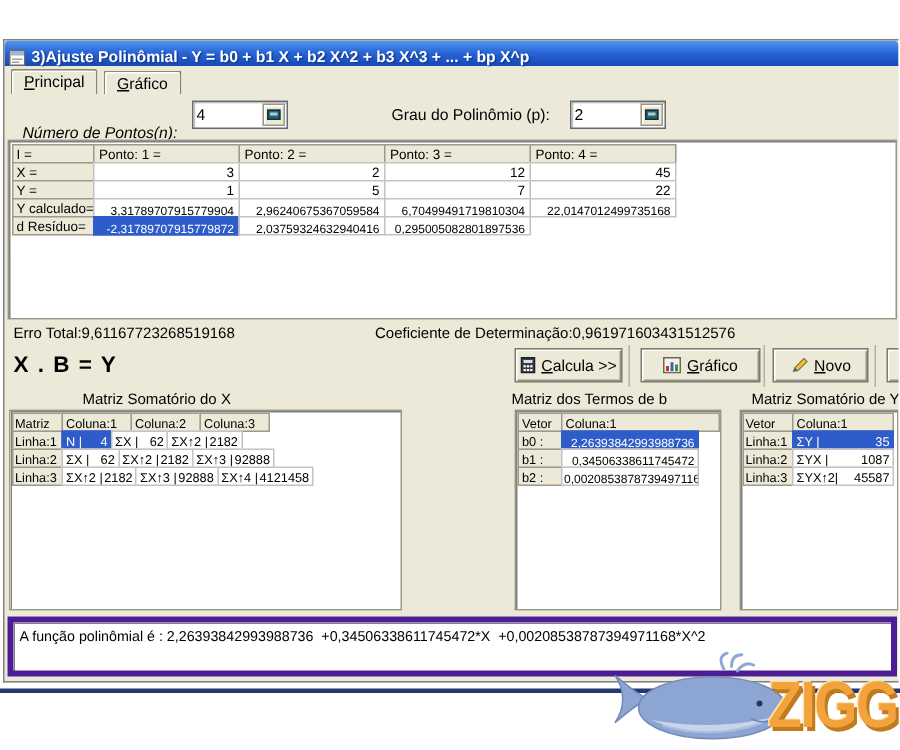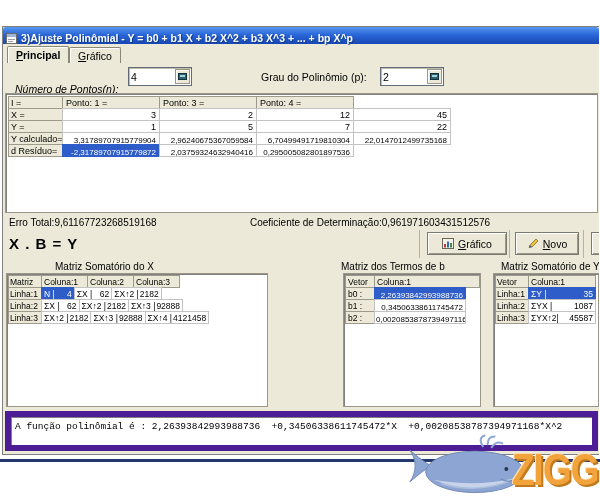--- a/index.html
+++ b/index.html
@@ -13,21 +13,21 @@
               background: linear-gradient(to bottom, #5698ef 0%, #2a67d8 45%, #1747b4 100%);
               border-radius: 3px 3px 0 0; display: flex; align-items: flex-end; padding-left: 3px; }
   .titlebar .ticon { width: 11px; height: 11px; margin-right: 4px; flex: 0 0 auto; }
   .titlebar .ttext { color: #fff; font-size: 10.5px; font-weight: bold; white-space: nowrap;
                      text-shadow: 1px 1px 1px #103a8a; }
 
   .tabs { position: absolute; left: 0; top: 18px; width: 100%; height: 18px; }
   .tab { position: absolute; top: 1px; height: 17px; background: #ece9d8; font-size: 10.5px;
          padding: 2px 8px 0 8px; border: 1px solid #8a8775; border-bottom: none;
          box-shadow: inset 1px 1px 0 #fff; border-radius: 2px 2px 0 0; cursor: default; }
-  .tab.active { left: 4px; z-index: 2; font-weight: bold; }
+  .tab.active { left: 4px; z-index: 2; }
   .tab.inactive { left: 66px; top: 2px; height: 16px; z-index: 1; }
   .u { text-decoration: underline; }
 
   .lbl { position: absolute; font-size: 10.5px; color: #000; white-space: nowrap; }
 
   .inputbox { position: absolute; height: 19px; width: 64px; background: #fff;
               border: 1px solid #636b79; box-shadow: inset 1px 1px 1px #b9b6a8; }
   .inputbox input { position: absolute; left: 2px; top: 1px; width: 44px; height: 15px;
                     border: none; outline: none; font-size: 10.5px; font-family: "Liberation Sans", sans-serif; }
   .keypadbtn { position: absolute; right: 1px; top: 1px; width: 15px; height: 15px;
@@ -77,21 +77,21 @@
 
   .mb .rl { width: 30px; padding: 1px 2px; font-size: 8.5px; }
   .mb .vcell { width: 92px; text-align: right; font-size: 8px; padding: 2px 2px 0 1px; }
   .mb .hval { width: 106px; font-size: 8.5px; padding: 1px 2px; }
 
   .my .rl { width: 34px; padding: 1px 1px; font-size: 8.5px; }
   .my .ycell { width: 68px; display: flex; justify-content: space-between; padding: 1px 2px; font-size: 8.5px; }
   .my .hval { width: 68px; font-size: 8.5px; padding: 1px 2px; }
 
   .funcpanel { position: absolute; left: 2px; top: 384px; width: 593px; height: 40px;
-               background: #fff; border: 6px solid #4c1d95; box-shadow: inset 1px 1px 0 #808080; font-family: Liberation Mono, monospace; }
+               background: #fff; border: 4px solid #4c1d95; box-shadow: inset 1px 1px 0 #808080; }
   .funcpanel .ftext { position: absolute; left: 4px; top: 4px; font-size: 9.5px; white-space: pre; }
 
   
   .navyline { position: absolute; left: 0; top: 459px; width: 600px; height: 3px; background: #24386e; }
   .whale { position: absolute; left: 408px; top: 434px; width: 118px; height: 64px; }
   .zigg { position: absolute; left: 512px; top: 446px; font-size: 37px; font-weight: bold;
           color: #f2a33c; letter-spacing: -1px; transform: scaleY(1.18); transform-origin: top left;
           text-shadow: 2px 2px 0 #c27a1e, -1px -1px 0 #ffe0ae; font-family: "Liberation Sans", sans-serif; }
 </style>
 </head>
@@ -132,20 +132,21 @@
       <div class="keypadbtn">
         <div class="kicon"></div>
       </div>
     </div>
 
     <div class="bigpanel" style="left:2px; top:66px; width:593px; height:120px;">
       <div class="pt">
         <div class="r">
           <div class="c hc rowhead">I =</div>
           <div class="c hc hcell">Ponto: 1 =</div>
+          <div class="c hc hcell">Ponto: 2 =</div>
           <div class="c hc hcell">Ponto: 3 =</div>
           <div class="c hc hcell">Ponto: 4 =</div>
         </div>
         <div class="r">
           <div class="c hc rowhead">X =</div>
           <div class="c dcell">3</div>
           <div class="c dcell">2</div>
           <div class="c dcell">12</div>
           <div class="c dcell">45</div>
         </div>
@@ -174,20 +175,33 @@
 
     <div class="stats" style="left:6px; top:190px;">Erro Total:9,61167723268519168</div>
     <div class="stats" style="left:247px; top:190px;">Coeficiente de Determinação:0,961971603431512576</div>
 
     <div class="eqheading" style="left:6px; top:208px;">X . B = Y</div>
 
     <div class="vsep" style="left:416px; top:203px;"></div>
     <div class="vsep" style="left:506px; top:203px;"></div>
     <div class="vsep" style="left:580px; top:203px;"></div>
 
+    <button class="btn" style="left:340px; top:205px; width:72px;">
+      <svg width="10" height="11" viewBox="0 0 10 11">
+        <rect x="0.5" y="0.5" width="9" height="10" fill="#3c3c48" stroke="#1c1c24"></rect>
+        <rect x="2" y="2" width="6" height="2" fill="#cfe0e8"></rect>
+        <rect x="2" y="5.5" width="1.6" height="1.4" fill="#fff"></rect>
+          <rect x="4.2" y="5.5" width="1.6" height="1.4" fill="#fff"></rect>
+          <rect x="6.4" y="5.5" width="1.6" height="1.4" fill="#fff"></rect>
+        <rect x="2" y="8" width="1.6" height="1.4" fill="#fff"></rect>
+          <rect x="4.2" y="8" width="1.6" height="1.4" fill="#fff"></rect>
+          <rect x="6.4" y="8" width="1.6" height="1.4" fill="#fff"></rect>
+      </svg>
+      <span><span class="u">C</span><span>alcula &gt;&gt;</span></span>
+    </button>
 
     <button class="btn" style="left:424px; top:205px; width:80px;">
       <svg width="12" height="11" viewBox="0 0 12 11">
         <rect x="0.5" y="0.5" width="11" height="10" fill="#f4f2e8" stroke="#6a675a"></rect>
         <rect x="2" y="6" width="2" height="3.5" fill="#c23b2e"></rect>
         <rect x="5" y="3.5" width="2" height="6" fill="#3a62b8"></rect>
         <rect x="8" y="5" width="2" height="4.5" fill="#3f8f3f"></rect>
       </svg>
       <span><span class="u">G</span><span>ráfico</span></span>
     </button>

